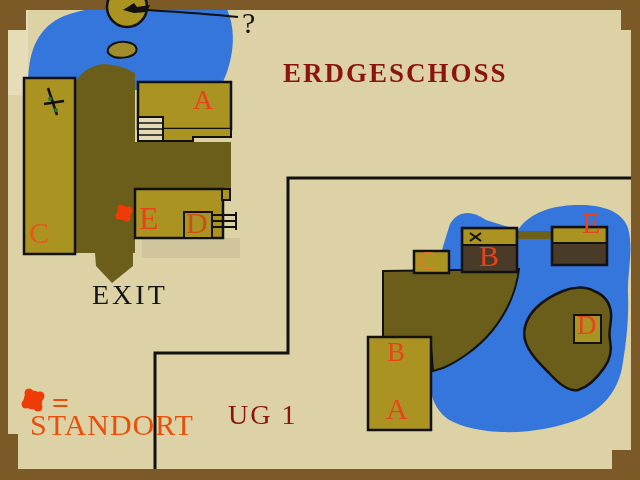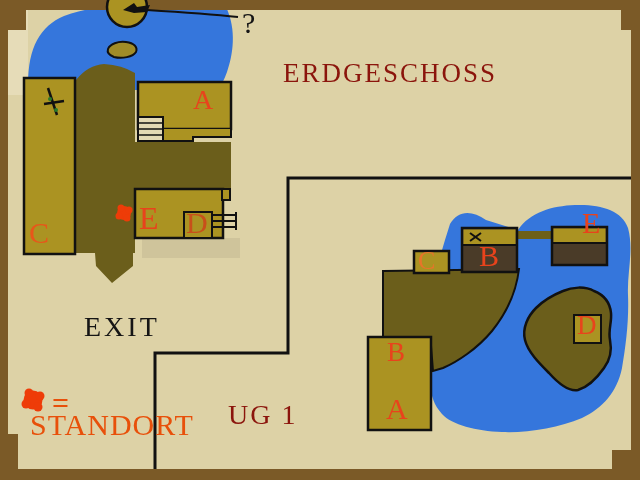--- a/index.html
+++ b/index.html
@@ -115,23 +115,23 @@
     <rect x="631" y="8" width="9" height="462"></rect>
     <rect x="621" y="8" width="19" height="22"></rect>
     <rect x="612" y="450" width="28" height="30"></rect>
   </g>
 
   <circle cx="127" cy="7" r="20" fill="#ab9322" stroke="#111" stroke-width="2.5"></circle>
   <path d="M123,10 L134,3 L137,7 L150,5 L147,12 L134,13 Z" fill="#111"></path>
   <path d="M147,10 C180,12 210,14 238,17" fill="none" stroke="#111" stroke-width="2"></path>
 </svg>
 
-<span class="lbl title-red" style="left:283px;top:60px;">ERDGESCHOSS</span>
+<span class="lbl title-red" style="left:283px;top:60px;font-weight:bold;">ERDGESCHOSS</span>
 <span class="lbl black-text" style="left:242px;top:8px;font-size:30px;">?</span>
-<span class="lbl black-text" style="left:84px;top:281px;font-size:28px;letter-spacing:3px;margin-top:32px;">EXIT</span>
+<span class="lbl black-text" style="left:92px;top:281px;font-size:28px;letter-spacing:3px;">EXIT</span>
 
 <span class="lbl room" style="left:193px;top:86px;font-size:28px;">A</span>
 <span class="lbl" style="left:29px;top:218px;font-size:30px;color:#e8561a;">C</span>
 <span class="lbl room" style="left:139px;top:202px;font-size:32px;">E</span>
 <span class="lbl" style="left:186px;top:208px;font-size:30px;color:#c8501a;">D</span>
 
 <span class="lbl title-red" style="left:228px;top:401px;font-size:28px;font-family:Liberation Serif, serif;">UG 1</span>
 <span class="lbl" style="left:418px;top:248px;font-size:26px;color:#e8742a;">C</span>
 <span class="lbl room" style="left:479px;top:241px;font-size:30px;">B</span>
 <span class="lbl room" style="left:582px;top:208px;font-size:30px;">E</span>

